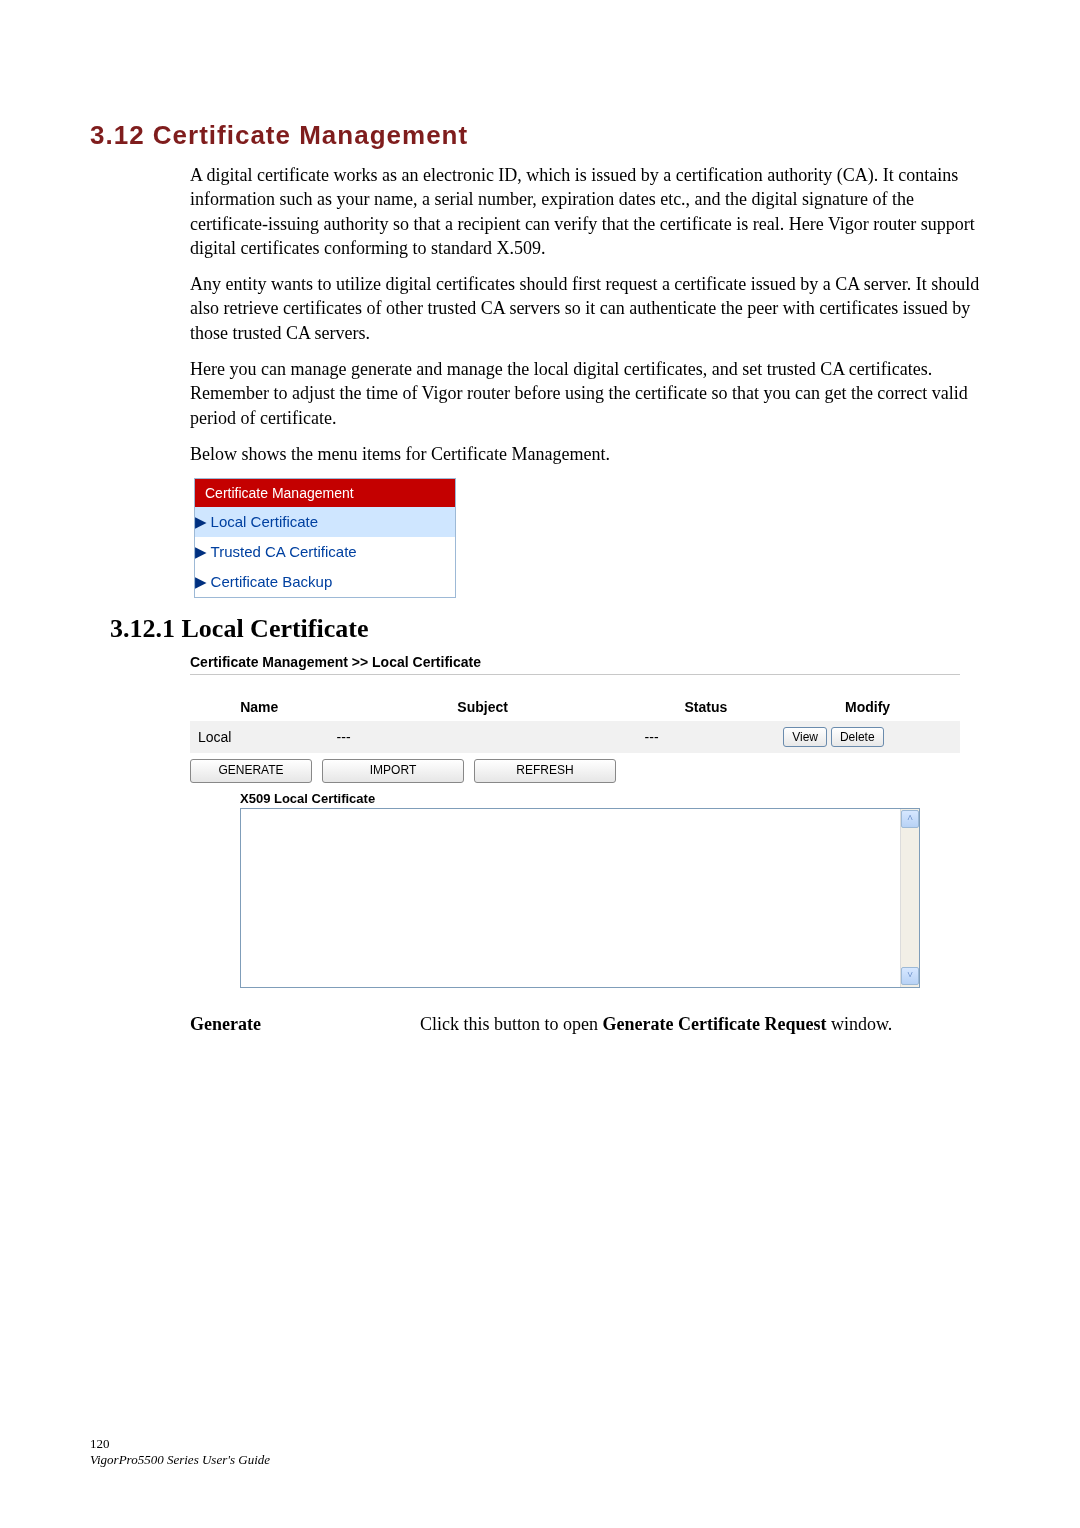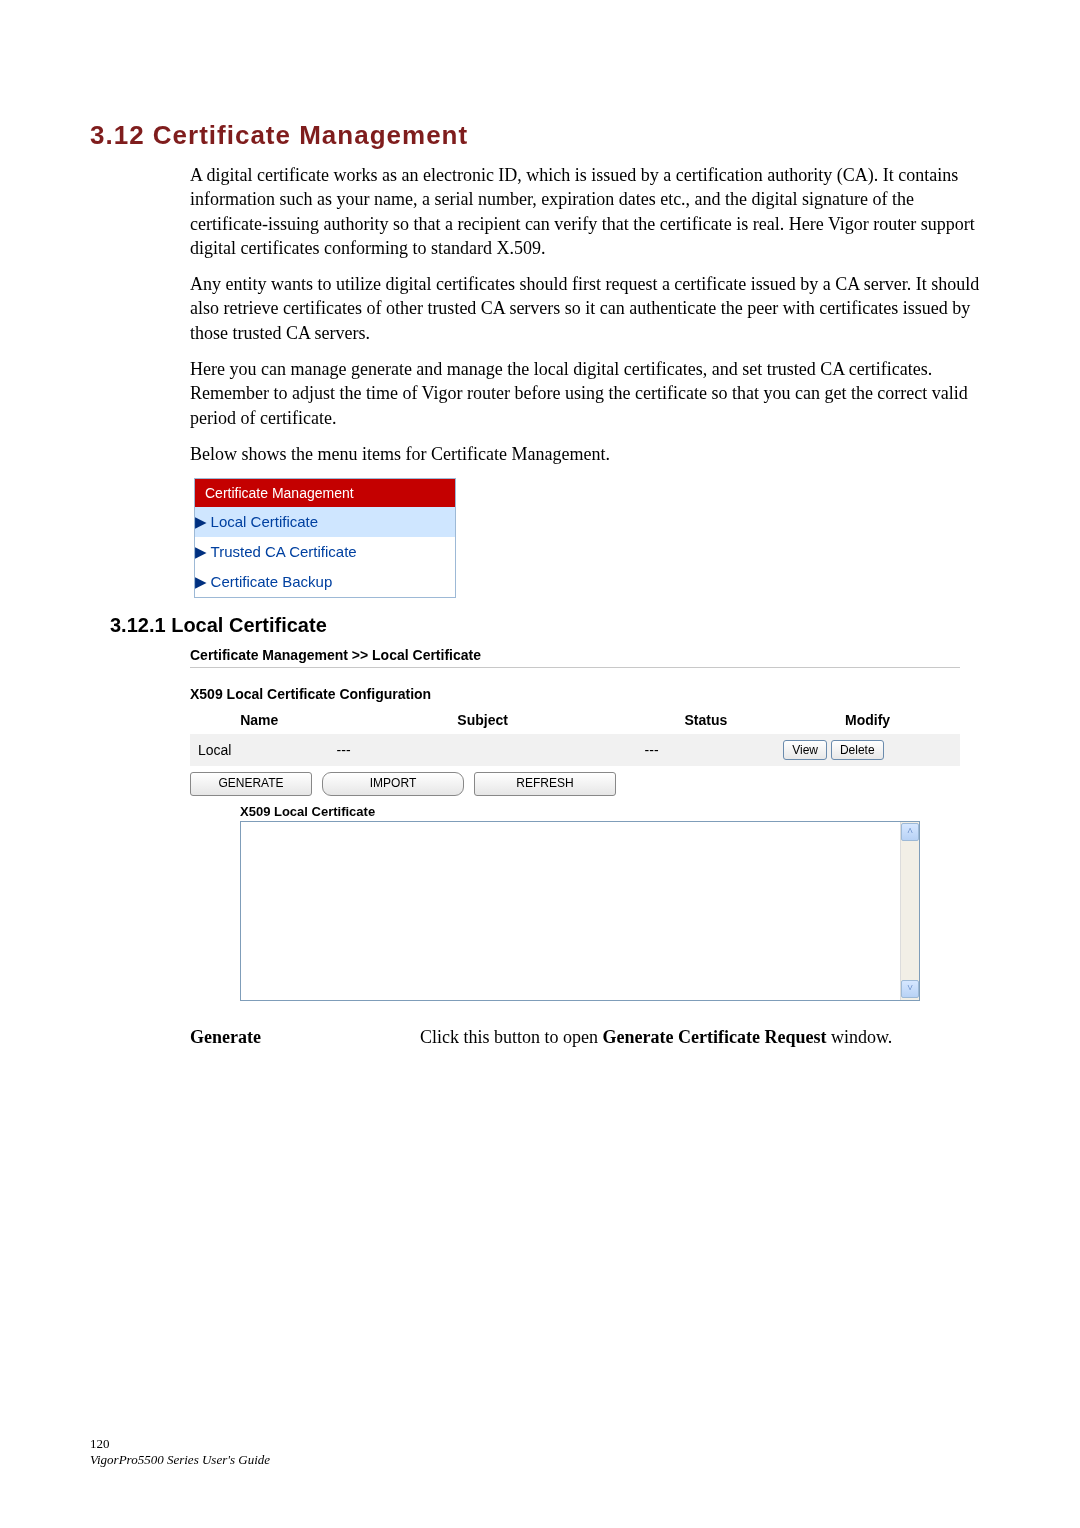--- a/index.html
+++ b/index.html
@@ -52,23 +52,23 @@
     padding: 6px 0;
   }
   .sidemenu-item.plain {
     background: #fff;
   }
   .tri {
     color: #003080;
     margin-right: 4px;
   }
   .subsection-heading {
-    font-family: Liberation Sans, sans-serif;
-    font-weight: bold;
-    font-size: 20px;
+    font-family: Liberation Serif, serif;
+    font-weight: bold;
+    font-size: 26px;
     margin: 16px 0 10px 20px;
   }
   .panel {
     margin-left: 100px;
     width: 770px;
   }
   .breadcrumb {
     font-family: Arial, Helvetica, sans-serif;
     font-weight: bold;
     font-size: 14px;
@@ -123,21 +123,21 @@
     font-size: 12px;
     height: 22px;
     border: 1px solid #888;
     background: linear-gradient(#fff, #e6e6e6);
     border-radius: 3px;
     text-align: center;
     line-height: 20px;
     cursor: pointer;
   }
   .btn-generate { width: 120px; }
-  .btn-import   { width: 140px; border-radius: 9px; }
+  .btn-import   { width: 140px; }
   .btn-refresh  { width: 140px; }
   .x509-title {
     font-family: Arial, Helvetica, sans-serif;
     font-weight: bold;
     font-size: 13px;
     margin: 8px 0 2px 50px;
   }
   .textarea-box {
     margin-left: 50px;
     width: 680px;
@@ -227,21 +227,20 @@
     <div class="sidemenu-item plain">
       <span class="tri">▶</span><span>Certificate Backup</span>
     </div>
   </div>
 
   <h3 class="subsection-heading">3.12.1 Local Certificate</h3>
 
   <div class="panel">
     <div class="breadcrumb">Certificate Management &gt;&gt; Local Certificate</div>
 
-    <div class="config-title">X509 Local Certificate Configuration</div>
 
     <table class="cert-table">
       <tbody>
           <tr>
         <th style="width:18%">Name</th>
         <th style="width:40%">Subject</th>
         <th style="width:18%">Status</th>
         <th style="width:24%">Modify</th>
       </tr>
       <tr>

